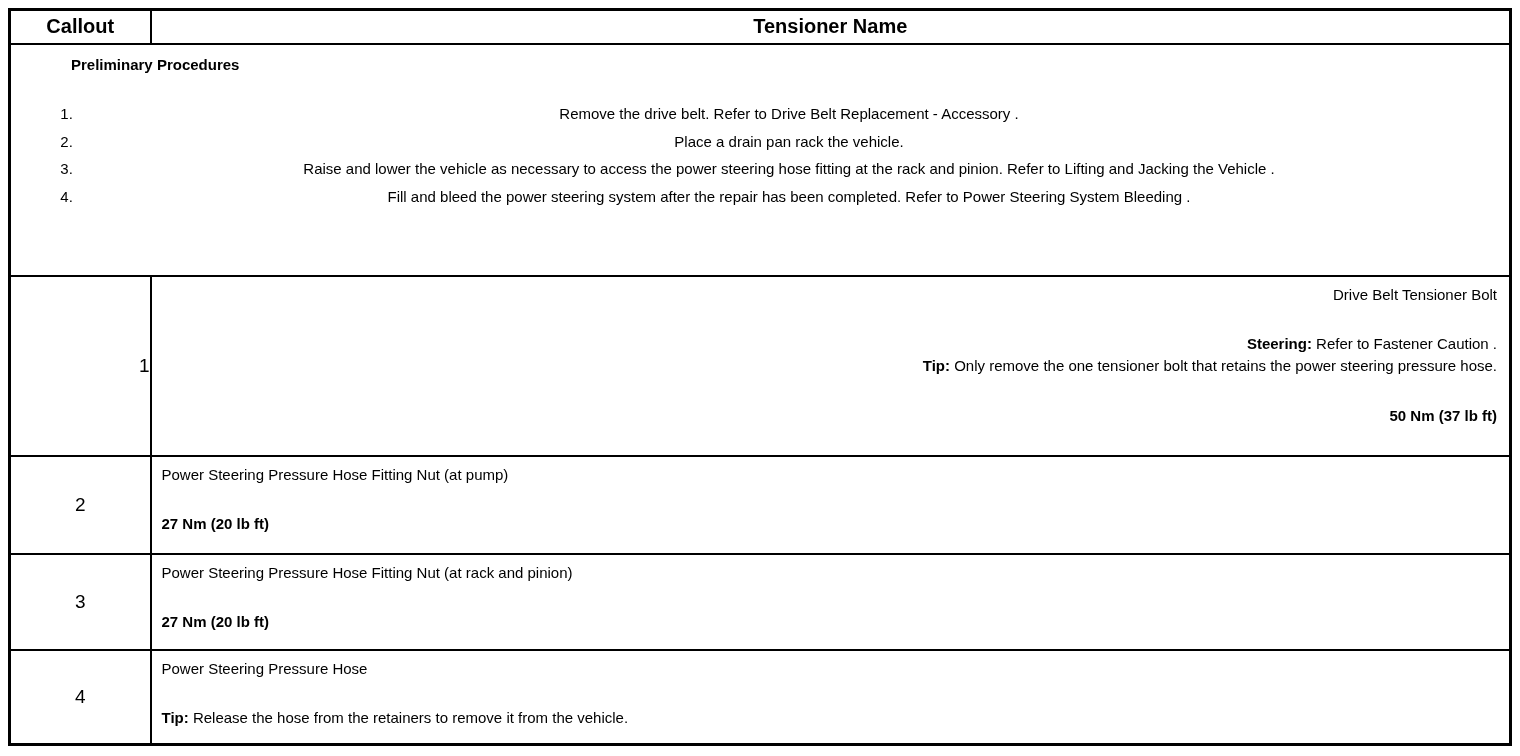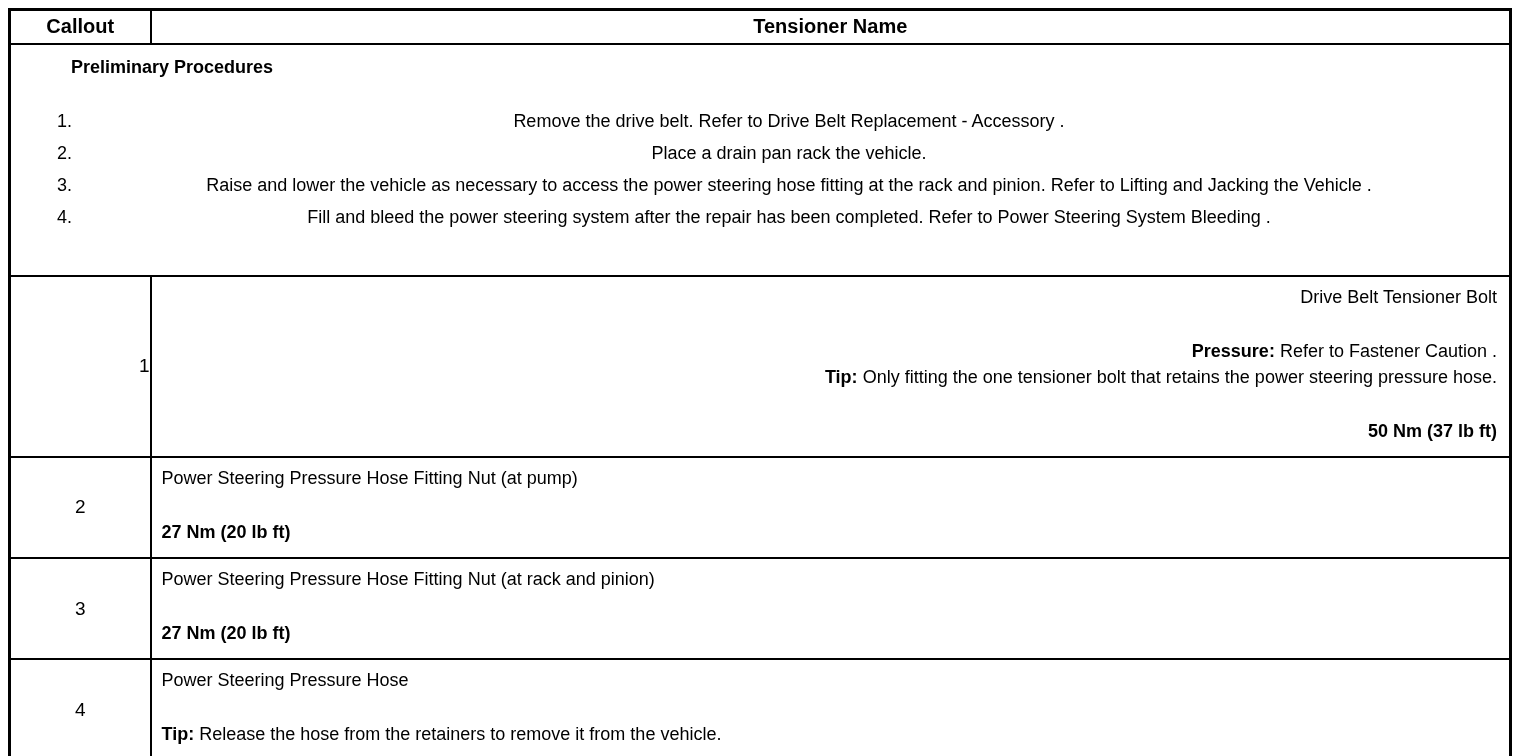--- a/index.html
+++ b/index.html
@@ -20,21 +20,21 @@
   }
   table.doc-table {
     width: 1504px;
     border-collapse: collapse;
     border: 3px solid #000;
     table-layout: fixed;
   }
   th, td {
     border: 2px solid #000;
     vertical-align: top;
-    font-size: 18px;
+    font-size: 15px;
   }
   th.callout-col { width: 141px; }
   th {
     font-size: 20px;
     font-weight: bold;
     text-align: center;
     padding: 4px 2px;
     height: 34px;
     vertical-align: middle;
   }
@@ -101,22 +101,22 @@
             <li>Raise and lower the vehicle as necessary to access the power steering hose fitting at the rack and pinion. Refer to Lifting and Jacking the Vehicle .</li>
             <li>Fill and bleed the power steering system after the repair has been completed. Refer to Power Steering System Bleeding .</li>
           </ol>
         </td>
       </tr>
 
       <tr class="row-1">
         <td class="callout-cell">1</td>
         <td class="component-cell">
           <p class="comp-line">Drive Belt Tensioner Bolt</p>
-          <p class="comp-line gap-top"><span class="inline-label">Pressure:</span><span> Refer to Fastener Caution .</span></p>
-          <p class="comp-line"><span class="inline-label">Tip:</span><span> Only fitting the one tensioner bolt that retains the power steering pressure hose.</span></p>
+          <p class="comp-line gap-top"><span class="inline-label">Steering:</span><span> Refer to Fastener Caution .</span></p>
+          <p class="comp-line"><span class="inline-label">Tip:</span><span> Only remove the one tensioner bolt that retains the power steering pressure hose.</span></p>
           <p class="comp-line gap-top torque">50 Nm (37 lb ft)</p>
         </td>
       </tr>
 
       <tr class="row-2">
         <td class="callout-cell">2</td>
         <td class="component-cell">
           <p class="comp-line">Power Steering Pressure Hose Fitting Nut (at pump)</p>
           <p class="comp-line gap-top torque">27 Nm (20 lb ft)</p>
         </td>

